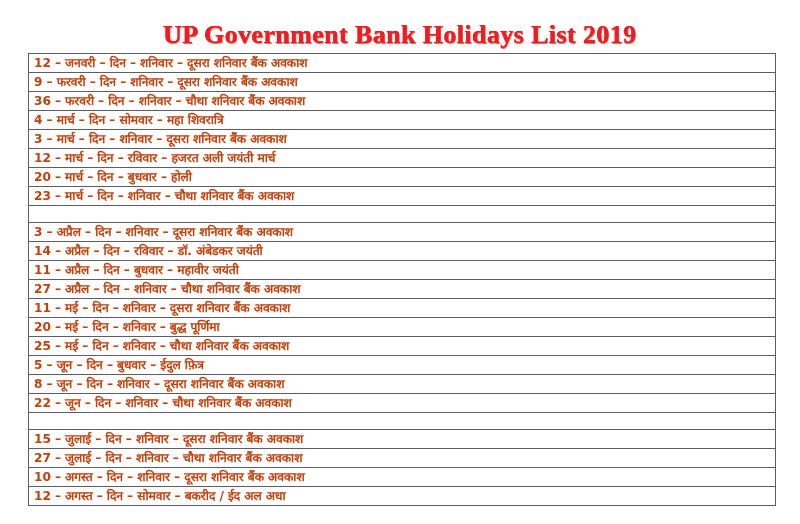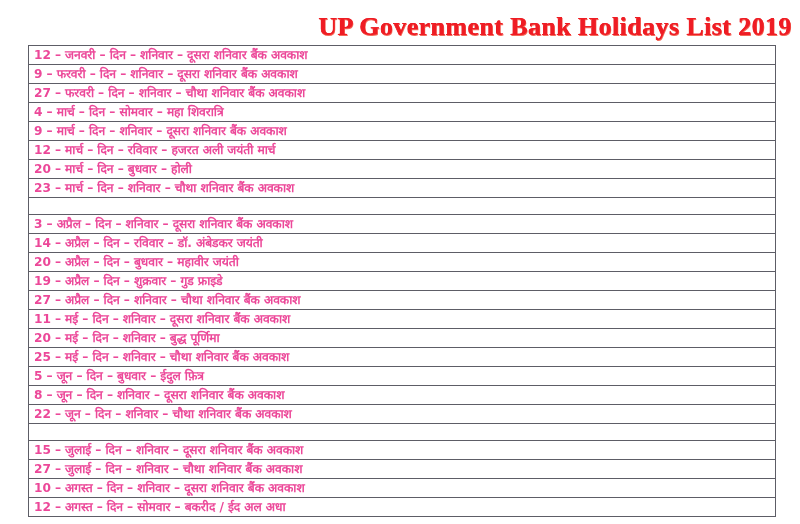--- a/index.html
+++ b/index.html
@@ -14,28 +14,28 @@
     font-family: "Liberation Sans", sans-serif;
   }
   #page {
     position: relative;
     width: 800px;
     height: 524px;
     background: #ffffff;
     box-sizing: border-box;
   }
   #page-title {
-    text-align: right;
+    text-align: center;
     font-family: "Liberation Serif", "DejaVu Serif", serif;
     font-weight: bold;
     font-size: 26px;
     letter-spacing: 0.4px;
     color: #ef1c24;
     text-shadow: 0.5px 0.5px 0 #f46a5a, -0.4px 0 0 #e8131b;
-    margin: 8px;
+    margin: 16px;
     padding: 6px 0 7px 0;
     line-height: 1.0;
     white-space: nowrap;
   }
   #holiday-table-wrap {
     position: absolute;
     left: 28px;
     top: 37px;
     width: 748px;
   }
@@ -47,21 +47,21 @@
     background: #ffffff;
   }
   table#holiday-table td {
     border: 1px solid #5d5d66;
     height: 18px;
     padding: 0 4px 0 5px;
     vertical-align: middle;
     font-family: "DejaVu Sans", "Liberation Sans", sans-serif;
     font-size: 12.2px;
     font-weight: bold;
-    color: #ec4899;
+    color: #c2410c;
     line-height: 17px;
     white-space: nowrap;
     overflow: hidden;
     letter-spacing: -0.1px;
   }
   table#holiday-table tr.spacer-row td {
     height: 16px;
   }
 </style>
 </head>
@@ -74,51 +74,48 @@
   <div id="holiday-table-wrap">
     <table id="holiday-table" style="color: rgb(26, 26, 26);">
       <tbody id="holiday-table-body">
           <tr>
             <td>12 – जनवरी – दिन – शनिवार – दूसरा शनिवार बैंक अवकाश</td>
           </tr>
           <tr>
             <td>9 – फरवरी – दिन – शनिवार – दूसरा शनिवार बैंक अवकाश</td>
           </tr>
           <tr>
-            <td>27 – फरवरी – दिन – शनिवार – चौथा शनिवार बैंक अवकाश</td>
+            <td>36 – फरवरी – दिन – शनिवार – चौथा शनिवार बैंक अवकाश</td>
           </tr>
           <tr>
             <td>4 – मार्च – दिन – सोमवार – महा शिवरात्रि</td>
           </tr>
           <tr>
-            <td>9 – मार्च – दिन – शनिवार – दूसरा शनिवार बैंक अवकाश</td>
+            <td>3 – मार्च – दिन – शनिवार – दूसरा शनिवार बैंक अवकाश</td>
           </tr>
           <tr>
             <td>12 – मार्च – दिन – रविवार – हजरत अली जयंती मार्च</td>
           </tr>
           <tr>
             <td>20 – मार्च – दिन – बुधवार – होली</td>
           </tr>
           <tr>
             <td>23 – मार्च – दिन – शनिवार – चौथा शनिवार बैंक अवकाश</td>
           </tr>
           <tr class="spacer-row">
             <td></td>
           </tr>
           <tr>
             <td>3 – अप्रैल – दिन – शनिवार – दूसरा शनिवार बैंक अवकाश</td>
           </tr>
           <tr>
             <td>14 – अप्रैल – दिन – रविवार – डॉ. अंबेडकर जयंती</td>
           </tr>
           <tr>
-            <td>20 – अप्रैल – दिन – बुधवार – महावीर जयंती</td>
-          </tr>
-          <tr>
-            <td>19 – अप्रैल – दिन – शुक्रवार – गुड फ्राइडे</td>
+            <td>11 – अप्रैल – दिन – बुधवार – महावीर जयंती</td>
           </tr>
           <tr>
             <td>27 – अप्रैल – दिन – शनिवार – चौथा शनिवार बैंक अवकाश</td>
           </tr>
           <tr>
             <td>11 – मई – दिन – शनिवार – दूसरा शनिवार बैंक अवकाश</td>
           </tr>
           <tr>
             <td>20 – मई – दिन – शनिवार – बुद्ध पूर्णिमा</td>
           </tr>

